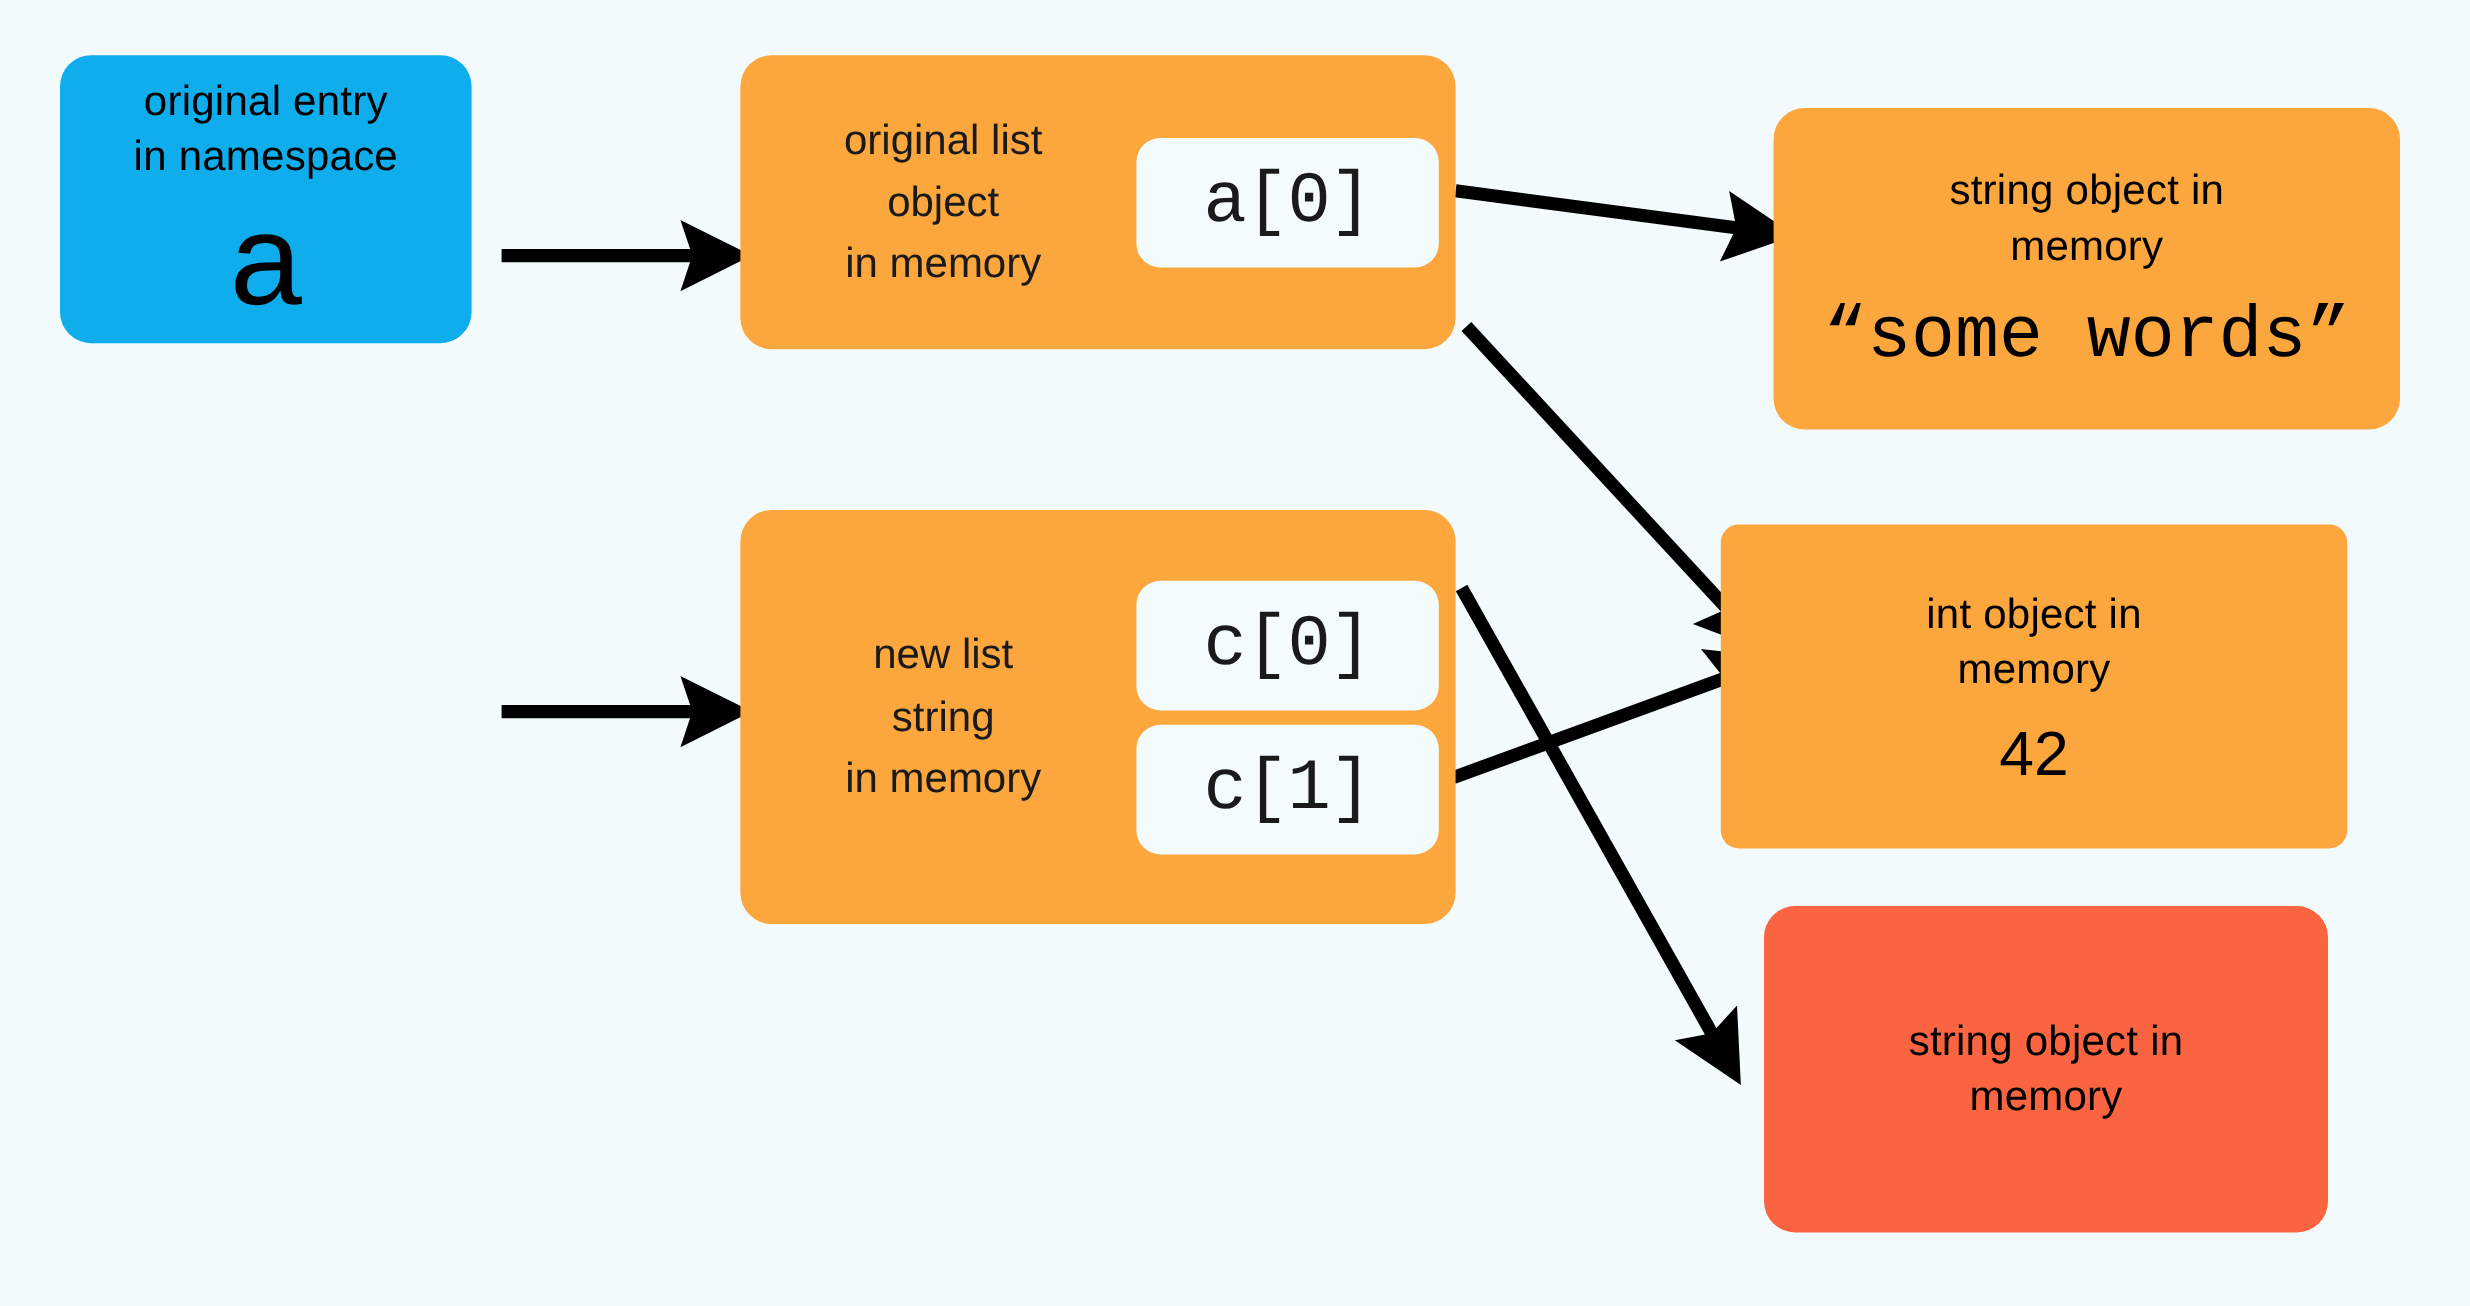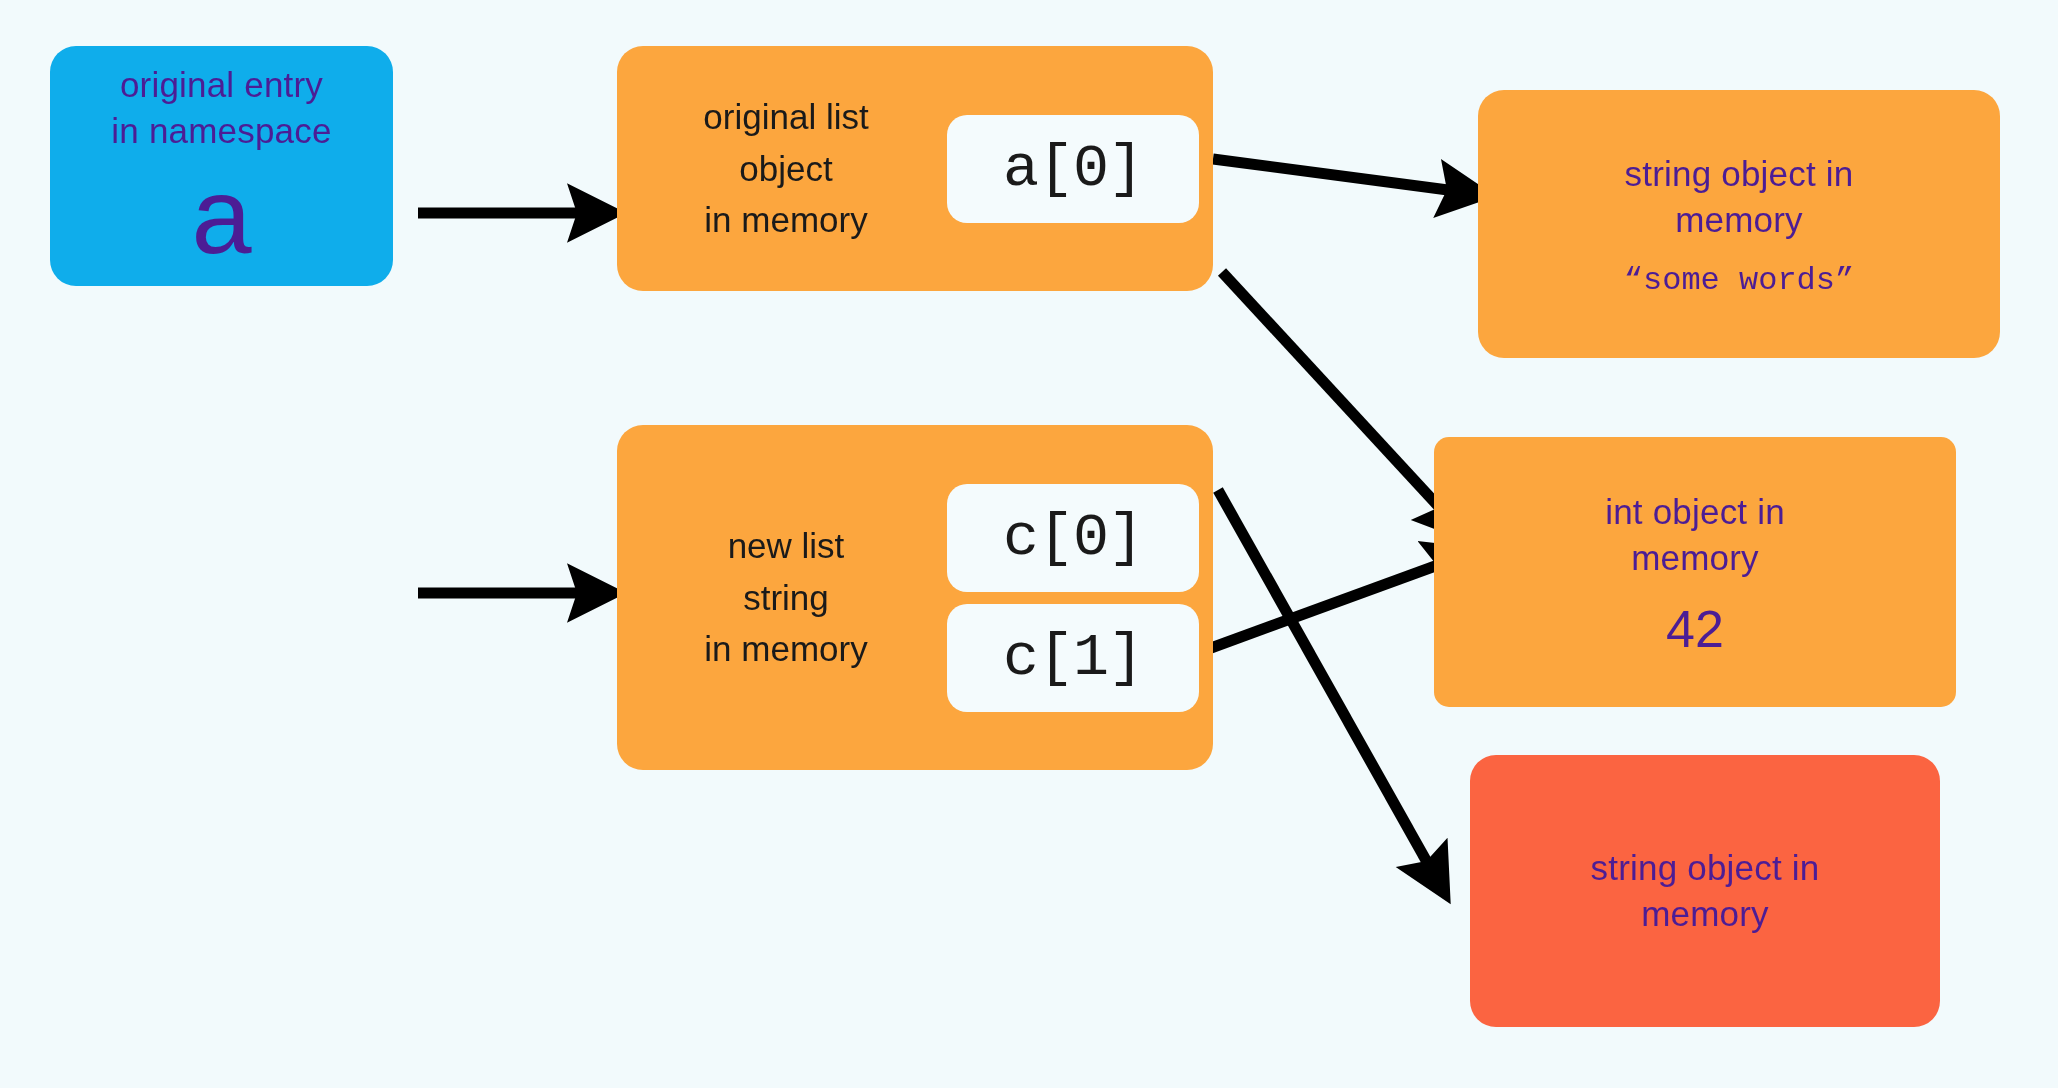--- a/index.html
+++ b/index.html
@@ -18,21 +18,21 @@
 
   
   .card {
     position: absolute;
     box-sizing: border-box;
     border-radius: 26px;
     display: flex;
     flex-direction: column;
     align-items: center;
     justify-content: center;
-    color: #4c1d95;
+    color: #000000;
   }
   .card.blue   { background: #0fadeb; }
   .card.orange { background: #fca63e; }
   .card.red    { background: #fb6441; }
 
   .card-caption {
     font-size: 35px;
     line-height: 1.32;
     text-align: center;
     letter-spacing: .2px;
@@ -43,21 +43,21 @@
   .card-varname {
     font-size: 108px;
     line-height: 1;
     text-align: center;
     margin-top: 8px;
     font-family: "Liberation Sans", sans-serif;
   }
 
   .card-value-mono {
     font-family: "Liberation Mono", "DejaVu Sans Mono", monospace;
-    font-size: 32px;
+    font-size: 61px;
     line-height: 1;
     text-align: center;
     margin-top: 22px;
     white-space: pre;
   }
   .card-value-sans {
     font-family: "Liberation Sans", sans-serif;
     font-size: 52px;
     line-height: 1;
     text-align: center;

